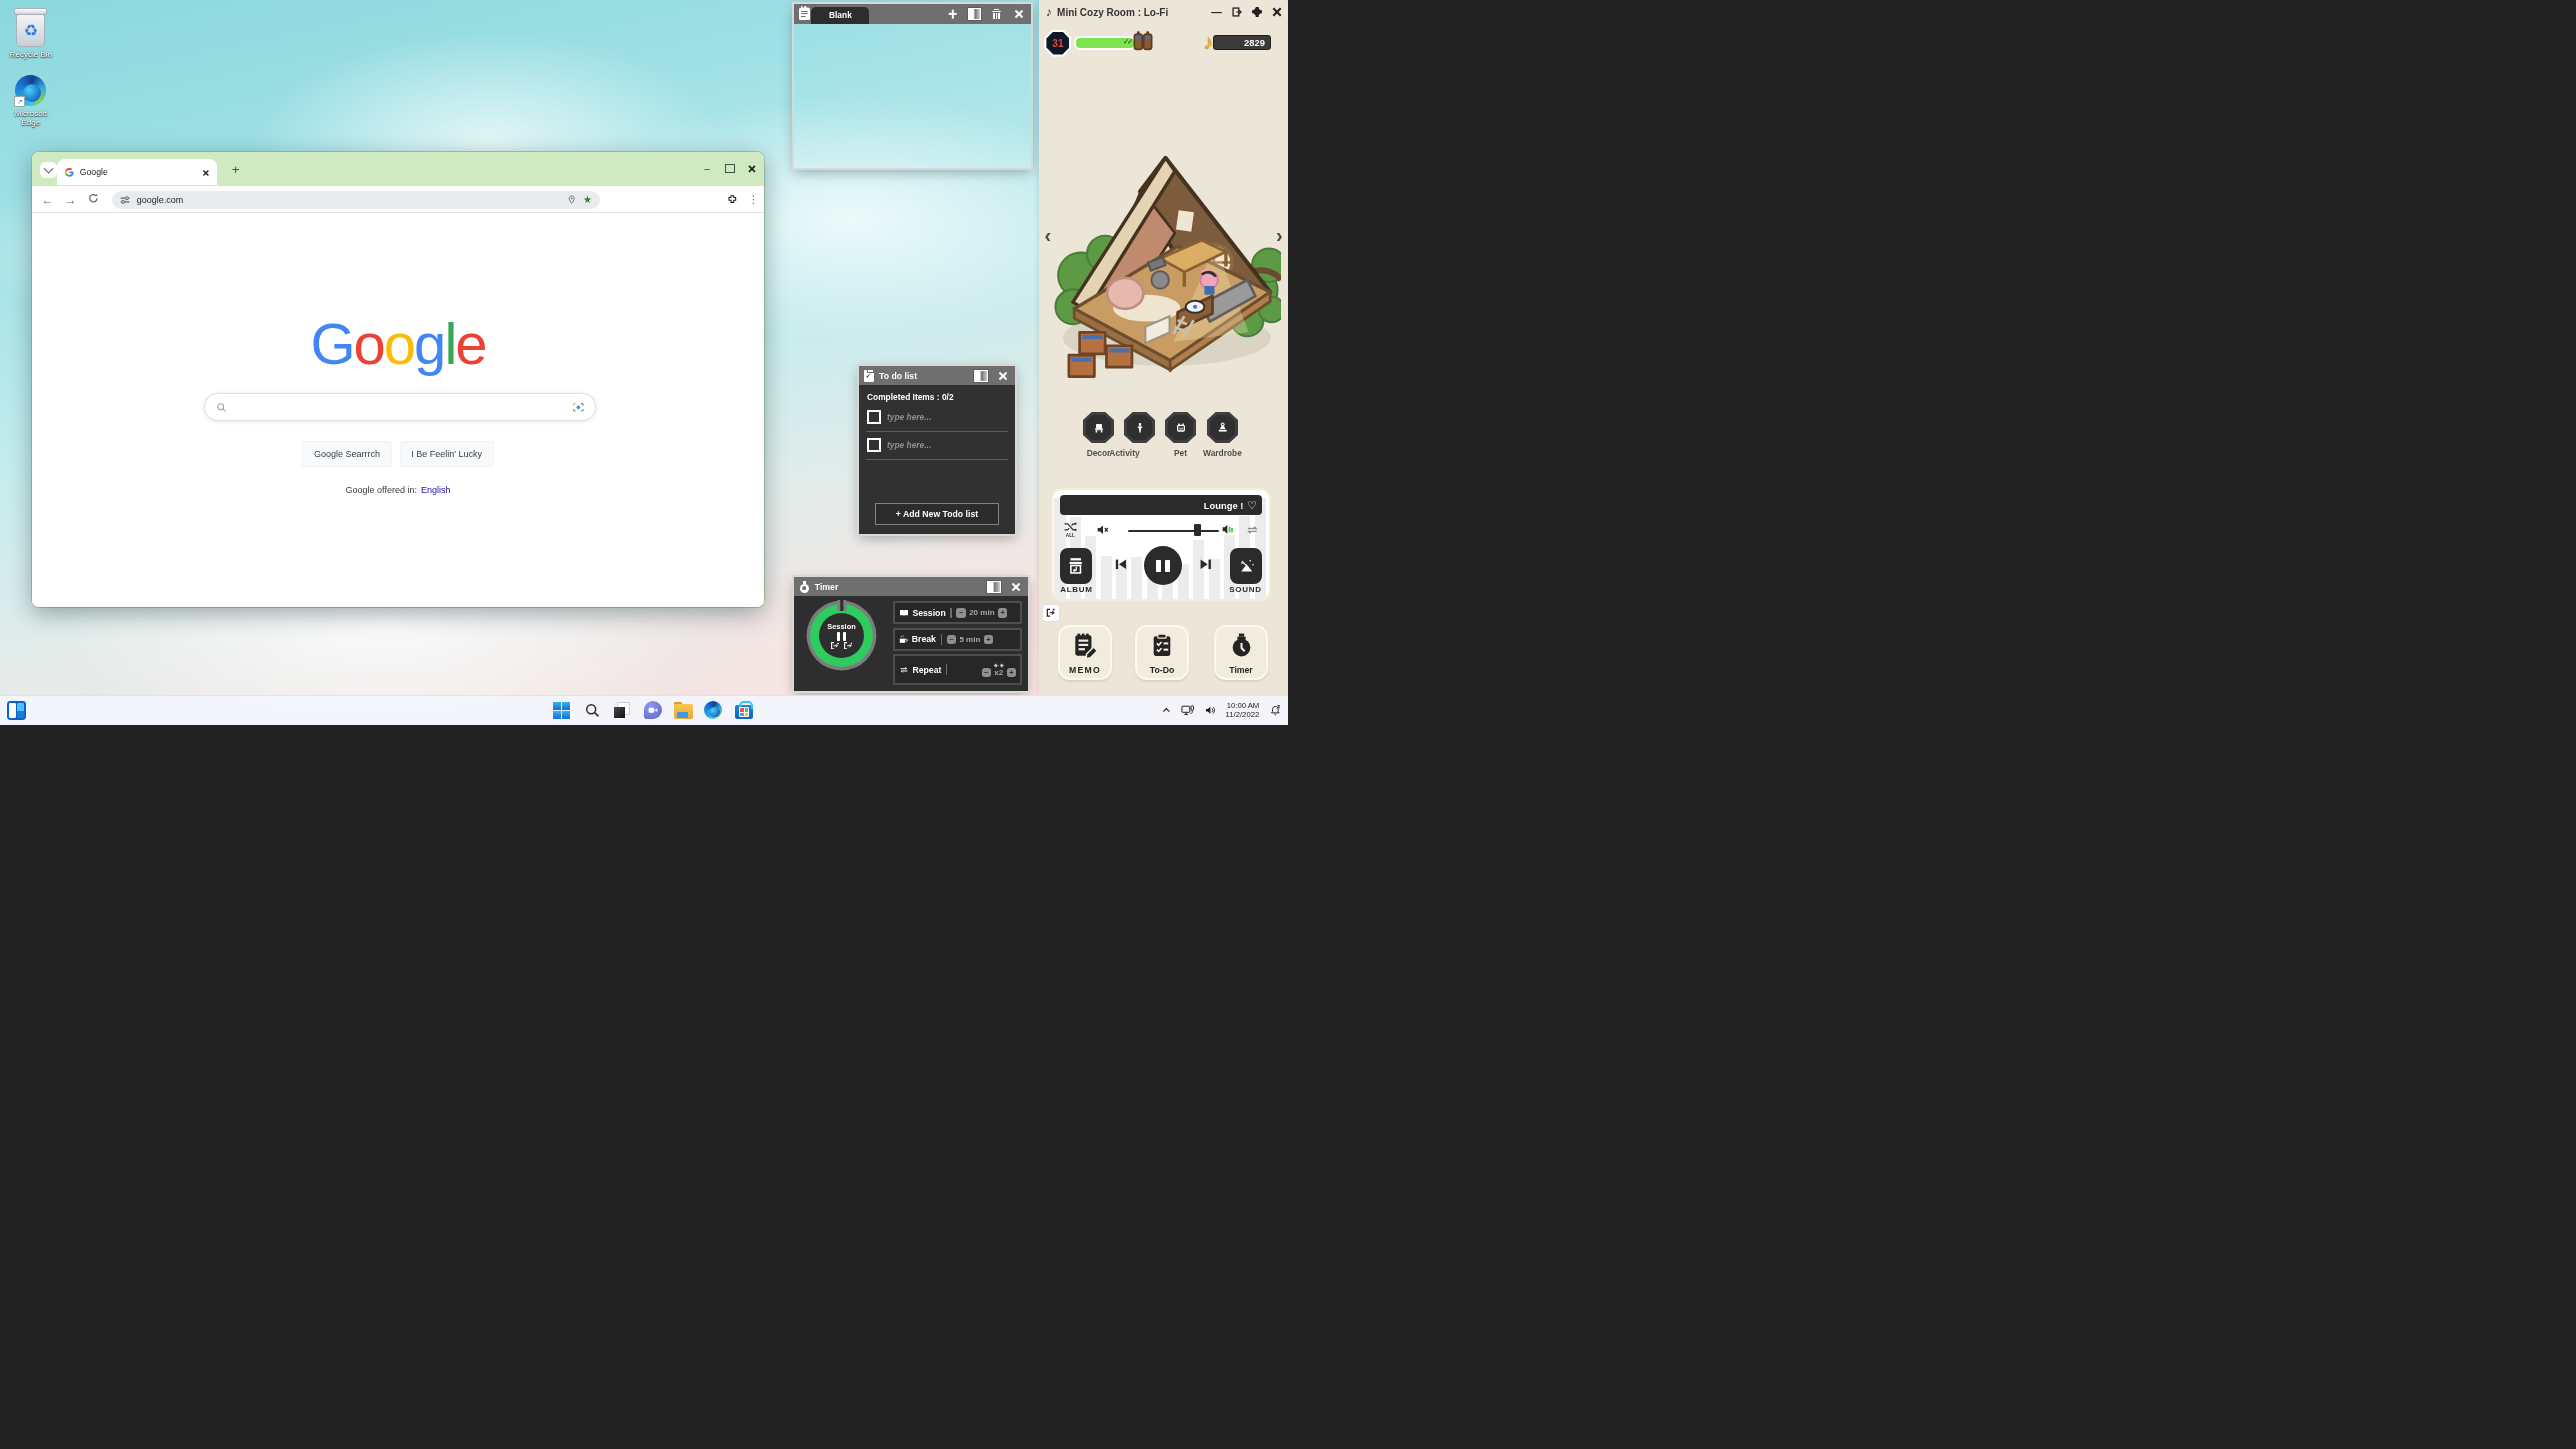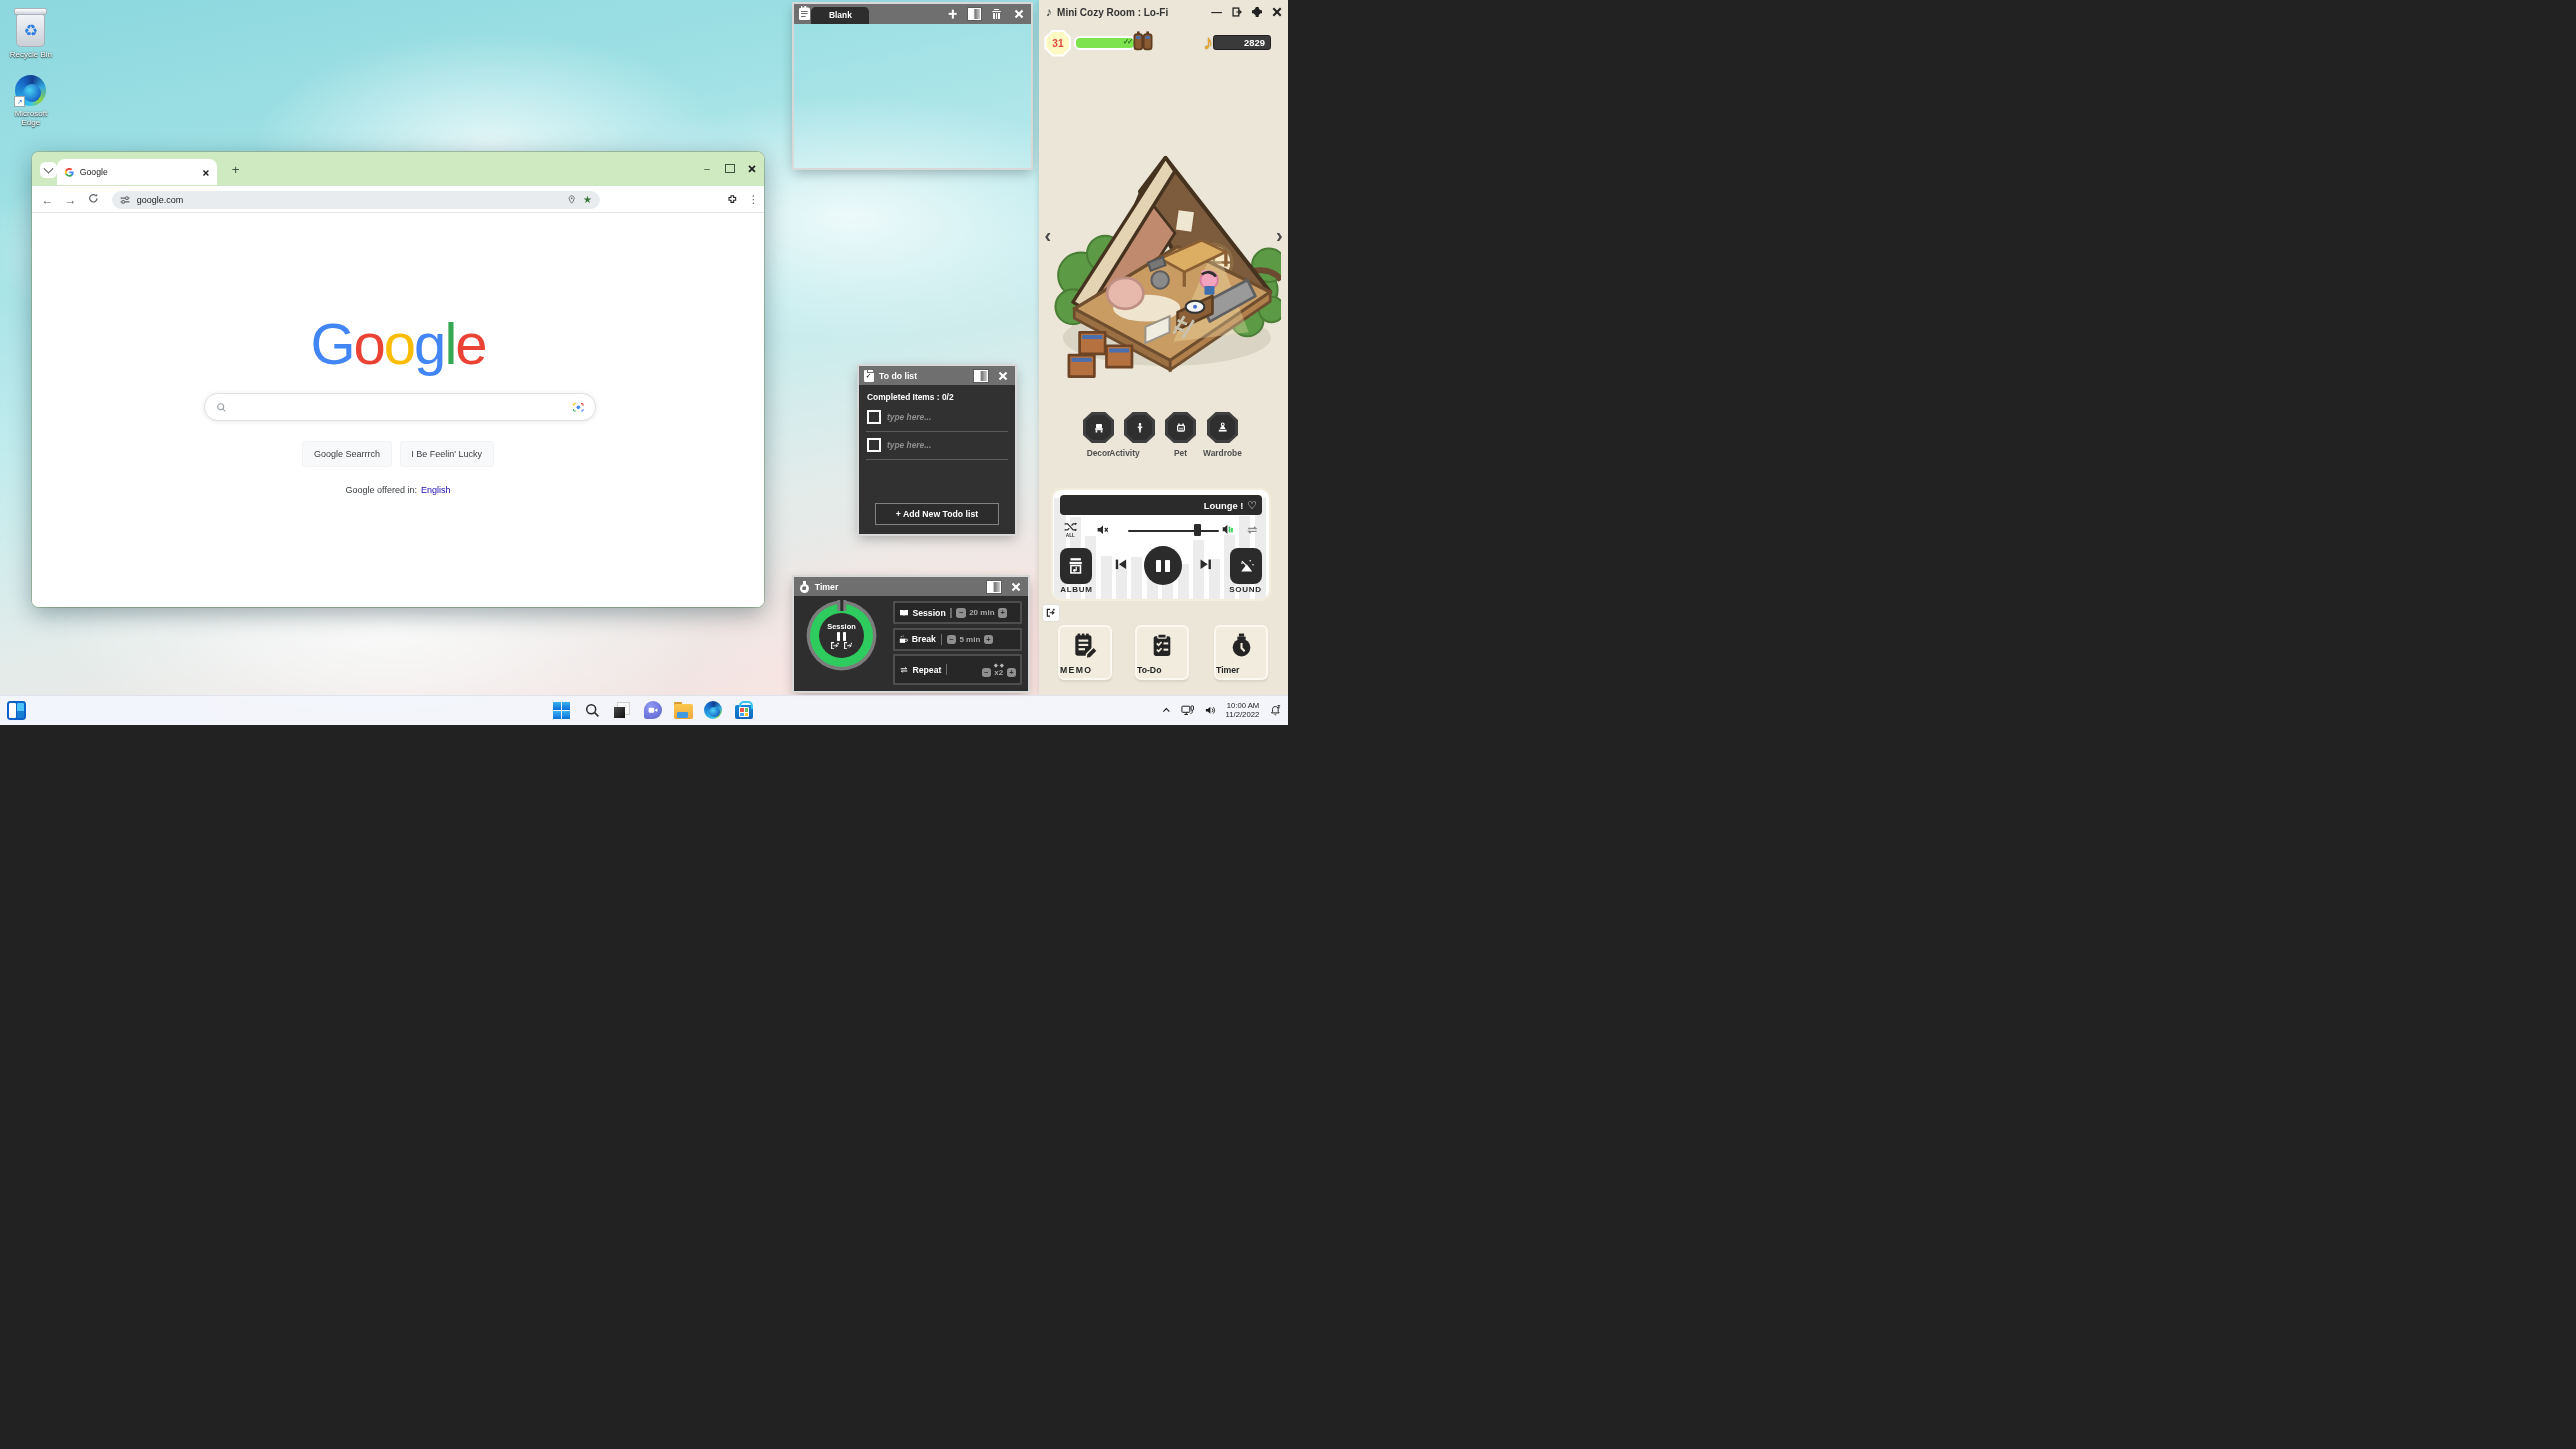--- a/index.html
+++ b/index.html
@@ -123,21 +123,21 @@
   
   #cozy{left:1039px;top:0;width:249px;height:695px;background:#ebe6d7;box-shadow:-1.3px 0 5.4px rgba(0,0,0,.12);}
   .cozy-title{position:absolute;left:0;top:0;right:0;height:24px;display:flex;align-items:center;padding:0 6.7px;box-sizing:border-box;gap:5.4px;}
   .cozy-title .t{font-weight:bold;font-size:10px;color:#333;flex:1;}
   .cozy-ctl{display:flex;align-items:center;gap:10px;color:#222;}
   .gear-px{position:relative;width:10px;height:10px;}
   .gear-px::before,.gear-px::after{content:"";position:absolute;left:50%;top:50%;width:10px;height:3.4px;background:#222;transform:translate(-50%,-50%);}
   .gear-px::after{transform:translate(-50%,-50%) rotate(90deg);}
   .gear-px i{position:absolute;left:50%;top:50%;width:7.4px;height:7.4px;background:#222;transform:translate(-50%,-50%) rotate(45deg);}
   .lvl-badge-wrap{position:absolute;left:5.4px;top:29.5px;width:27px;height:27px;background:#fff;clip-path:polygon(30% 0,70% 0,100% 30%,100% 70%,70% 100%,30% 100%,0 70%,0 30%);display:flex;align-items:center;justify-content:center;}
-  .lvl-badge{width:23px;height:23px;background:#fef9c3;clip-path:polygon(30% 0,70% 0,100% 30%,100% 70%,70% 100%,30% 100%,0 70%,0 30%);display:flex;align-items:center;justify-content:center;color:#e0483e;font-weight:bold;font-size:10px;}
+  .lvl-badge{width:23px;height:23px;background:#0f172a;clip-path:polygon(30% 0,70% 0,100% 30%,100% 70%,70% 100%,30% 100%,0 70%,0 30%);display:flex;align-items:center;justify-content:center;color:#e0483e;font-weight:bold;font-size:10px;}
   .xp-bar{position:absolute;left:35px;top:36px;width:58px;height:10px;background:#7de34e;border:2px solid #fff;border-radius:6px;}
   .xp-check{position:absolute;right:2.7px;top:-0.7px;color:#2f6b1f;font-size:7.4px;font-weight:bold;letter-spacing:-2px;}
   .coin-pill{position:absolute;right:17.4px;top:35px;width:56px;height:13.4px;background:#3a3a3a;border:1.3px solid #1f1f1f;border-radius:2.7px;}
   .coin-note{position:absolute;left:-10.7px;top:-5.4px;font-size:20px;color:#f0a829;text-shadow:0 0 1.3px #8a5a10;}
   .coin-val{position:absolute;right:4.7px;top:1.3px;color:#fff;font-weight:bold;font-size:9.4px;}
   .nav-arrow{position:absolute;top:225px;font-size:20px;color:#4a4a4a;font-weight:bold;line-height:1;}
   .hexbtn{position:absolute;width:31px;height:31px;background:#3f3f3f;clip-path:polygon(28% 0,72% 0,100% 26%,100% 74%,72% 100%,28% 100%,0 74%,0 26%);display:flex;align-items:center;justify-content:center;}
   .hexbtn::before{content:"";position:absolute;inset:2.7px;clip-path:polygon(28% 0,72% 0,100% 26%,100% 74%,72% 100%,28% 100%,0 74%,0 26%);background:#2f2f2f;}
   .hexbtn svg{position:relative;}
   .hex-label{position:absolute;width:47px;text-align:center;font-weight:bold;font-size:8.4px;color:#4f4f4f;top:448px;}
@@ -153,21 +153,21 @@
   .vol-line{position:absolute;left:75px;top:40px;width:91px;height:2px;background:#2b2b2b;border-radius:1.3px;}
   .vol-knob{position:absolute;left:141px;top:34px;width:6.7px;height:12px;background:#2b2b2b;border-radius:1.3px;}
   .album-btn,.sound-btn{position:absolute;top:58px;width:32px;height:36px;background:#2b2b2b;border-radius:8px;display:flex;align-items:center;justify-content:center;}
   .album-btn{left:6.7px;} .sound-btn{right:6.7px;}
   .player-lbl{position:absolute;top:95px;width:47px;text-align:center;font-weight:bold;font-size:8px;color:#2b2b2b;letter-spacing:0.7px;}
   .pause-btn{position:absolute;left:91px;top:56px;width:38px;height:39px;background:#2b2b2b;border-radius:50%;display:flex;align-items:center;justify-content:center;gap:4px;}
   .pause-btn i{width:4.7px;height:12px;background:#fff;border-radius:0.7px;}
 
   .mini-exit{position:absolute;left:4px;top:605px;width:16px;height:16px;background:#fff;border-radius:2.7px;box-shadow:0 0 0 0.7px #ddd;display:flex;align-items:center;justify-content:center;}
 
-  .dockbtn{position:absolute;top:625px;width:54px;height:55px;background:#f1ecdd;border:2.7px solid #fbf8ef;border-radius:6px;box-sizing:border-box;display:flex;flex-direction:column;align-items:flex-start;justify-content:flex-end;padding-bottom:3.4px;box-shadow:0 1.3px 2px rgba(0,0,0,.08);}
+  .dockbtn{position:absolute;top:625px;width:54px;height:55px;background:#f1ecdd;border:2.7px solid #fbf8ef;border-radius:12px;box-sizing:border-box;display:flex;flex-direction:column;align-items:center;justify-content:flex-end;padding-bottom:3.4px;box-shadow:0 1.3px 2px rgba(0,0,0,.08);}
   .dockbtn svg{position:absolute;top:4.7px;left:50%;transform:translateX(-50%);}
   .dock-lbl{font-weight:bold;font-size:8.7px;color:#242424;}
 
   
   #taskbar{left:0;right:0;bottom:0;height:29.5px;background:rgba(242,246,252,.95);border-top:0.7px solid rgba(120,130,150,.15);z-index:20;}
   .tb-center{position:absolute;left:50%;top:0;height:29.5px;display:flex;align-items:center;gap:11.4px;transform:translateX(-92px);}
   .tbi{width:19px;height:19px;display:flex;align-items:center;justify-content:center;position:relative;}
   .win-logo{display:grid;grid-template-columns:8px 8px;grid-template-rows:8px 8px;gap:1.3px;}
   .win-logo i{background:linear-gradient(180deg,#38b2f0,#0e6fd8);}
   .tv-back{position:absolute;right:1.3px;top:1.3px;width:11.4px;height:11.4px;background:#fafafa;border:0.7px solid #cfcfcf;}

